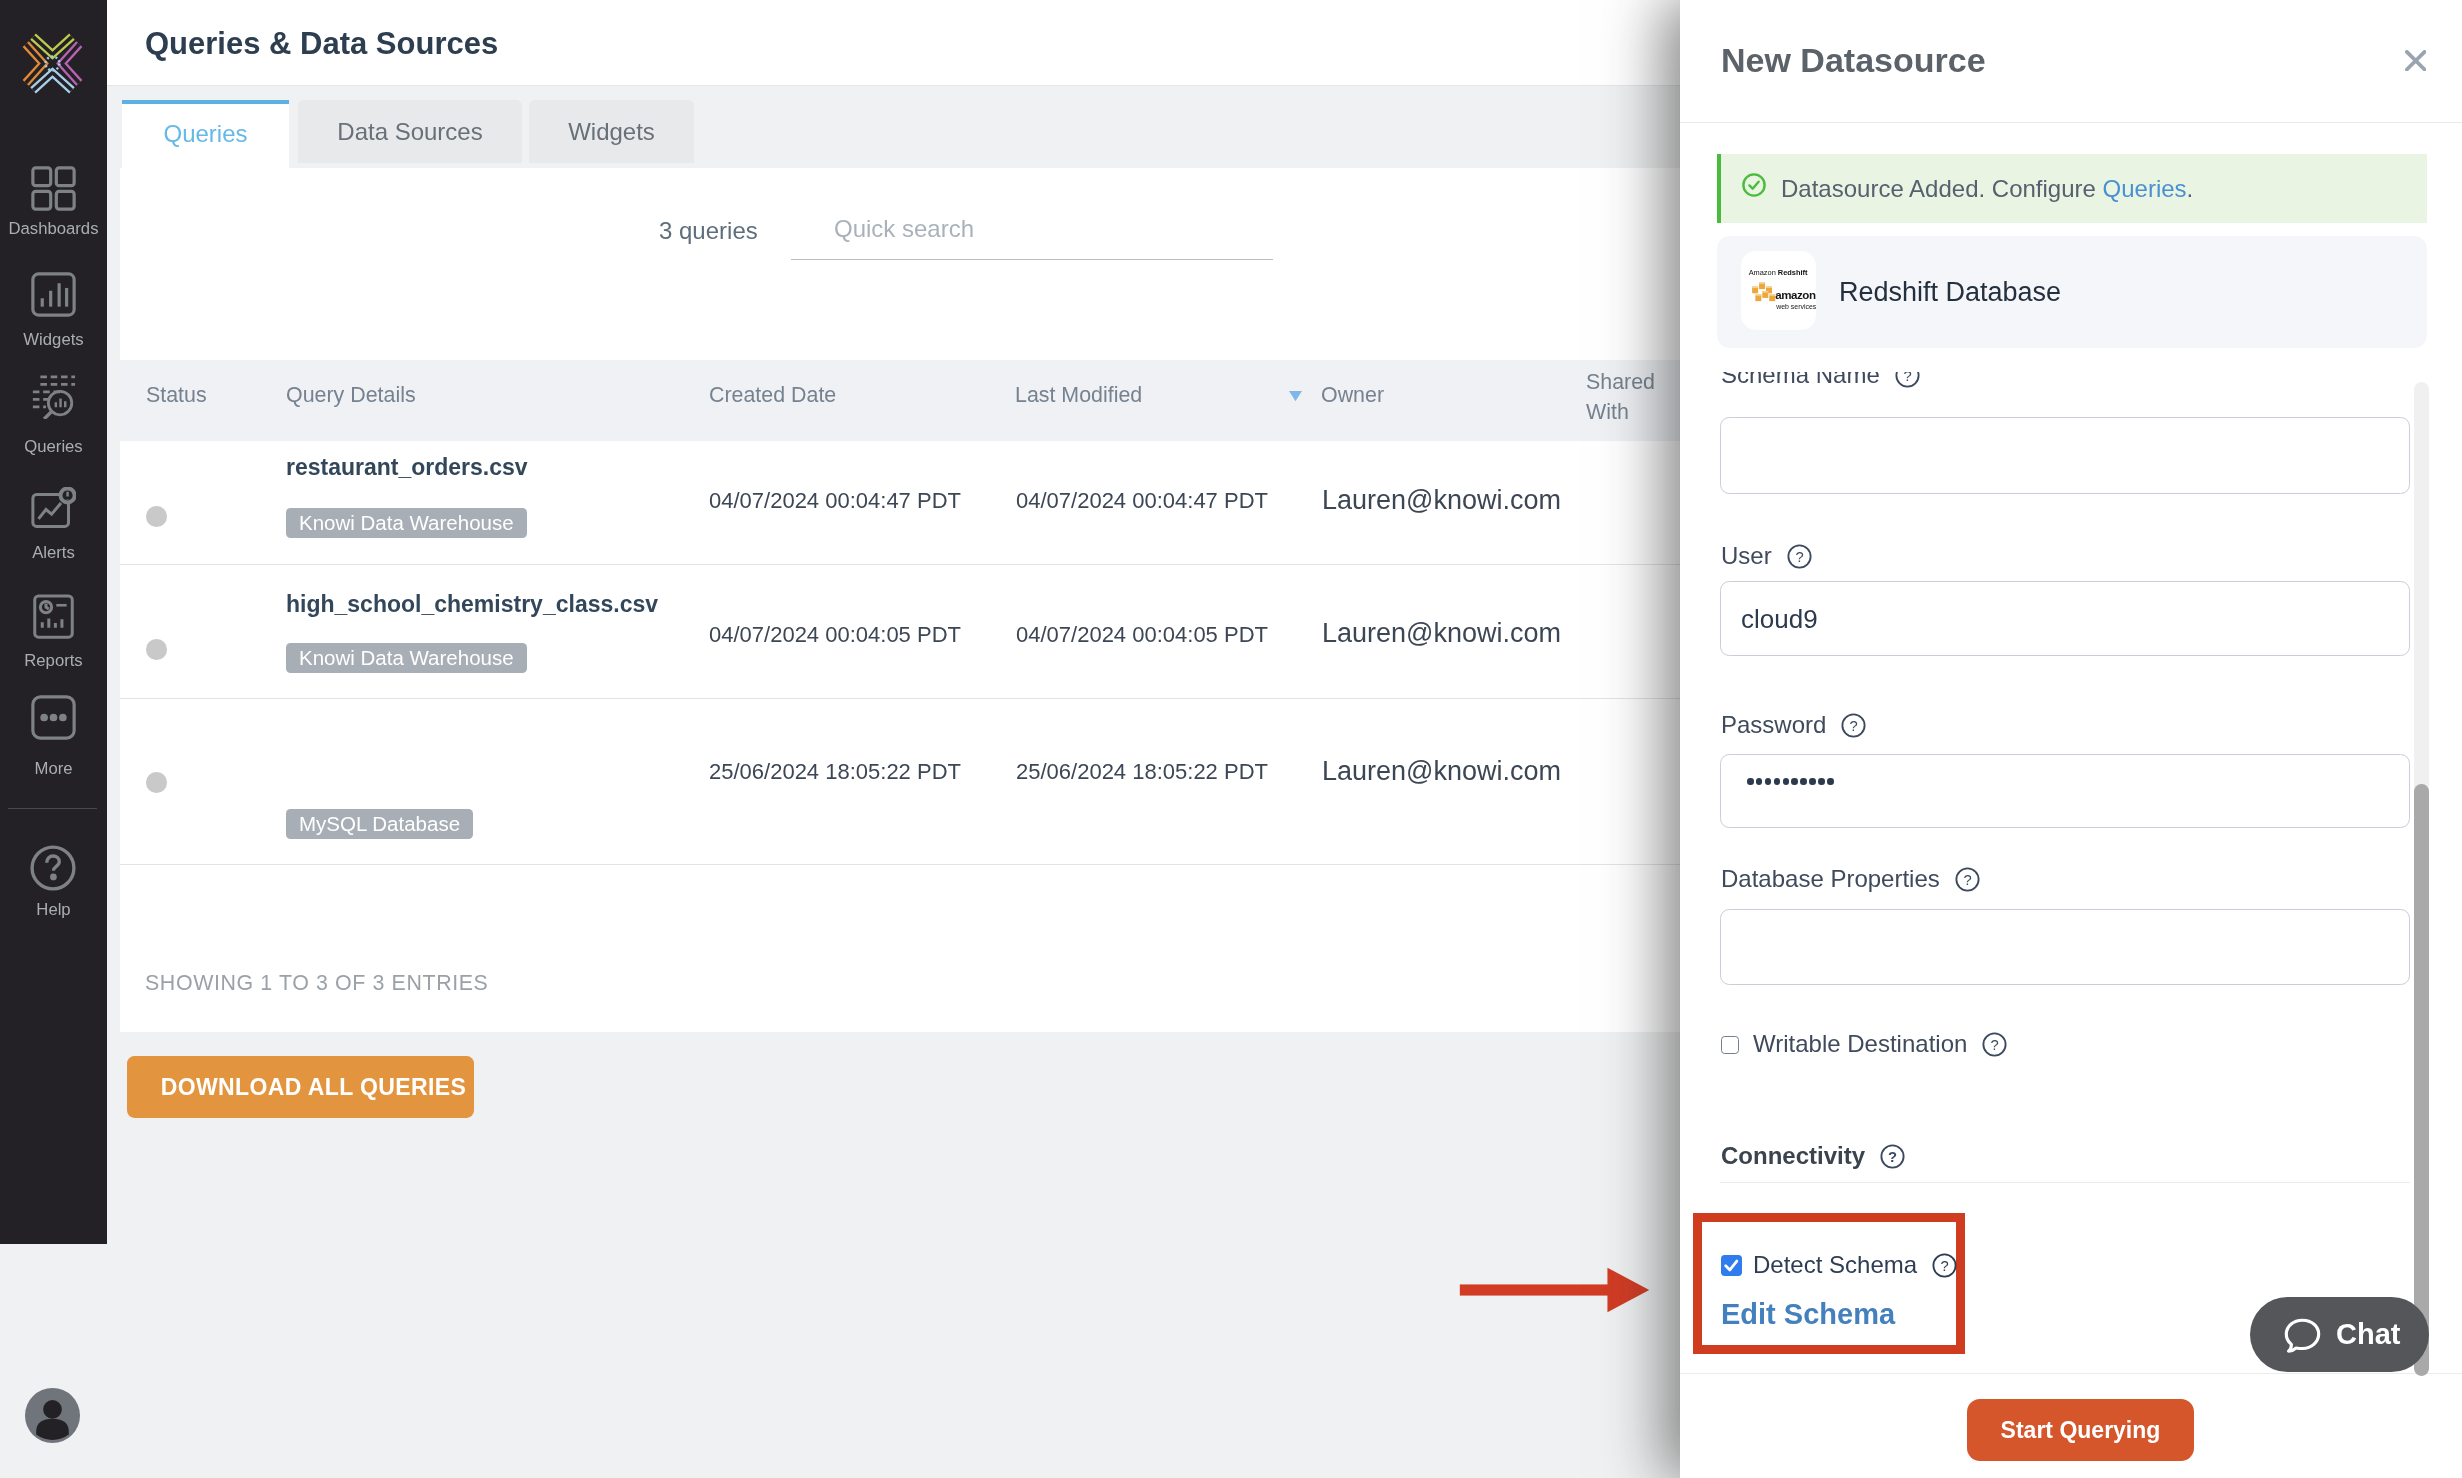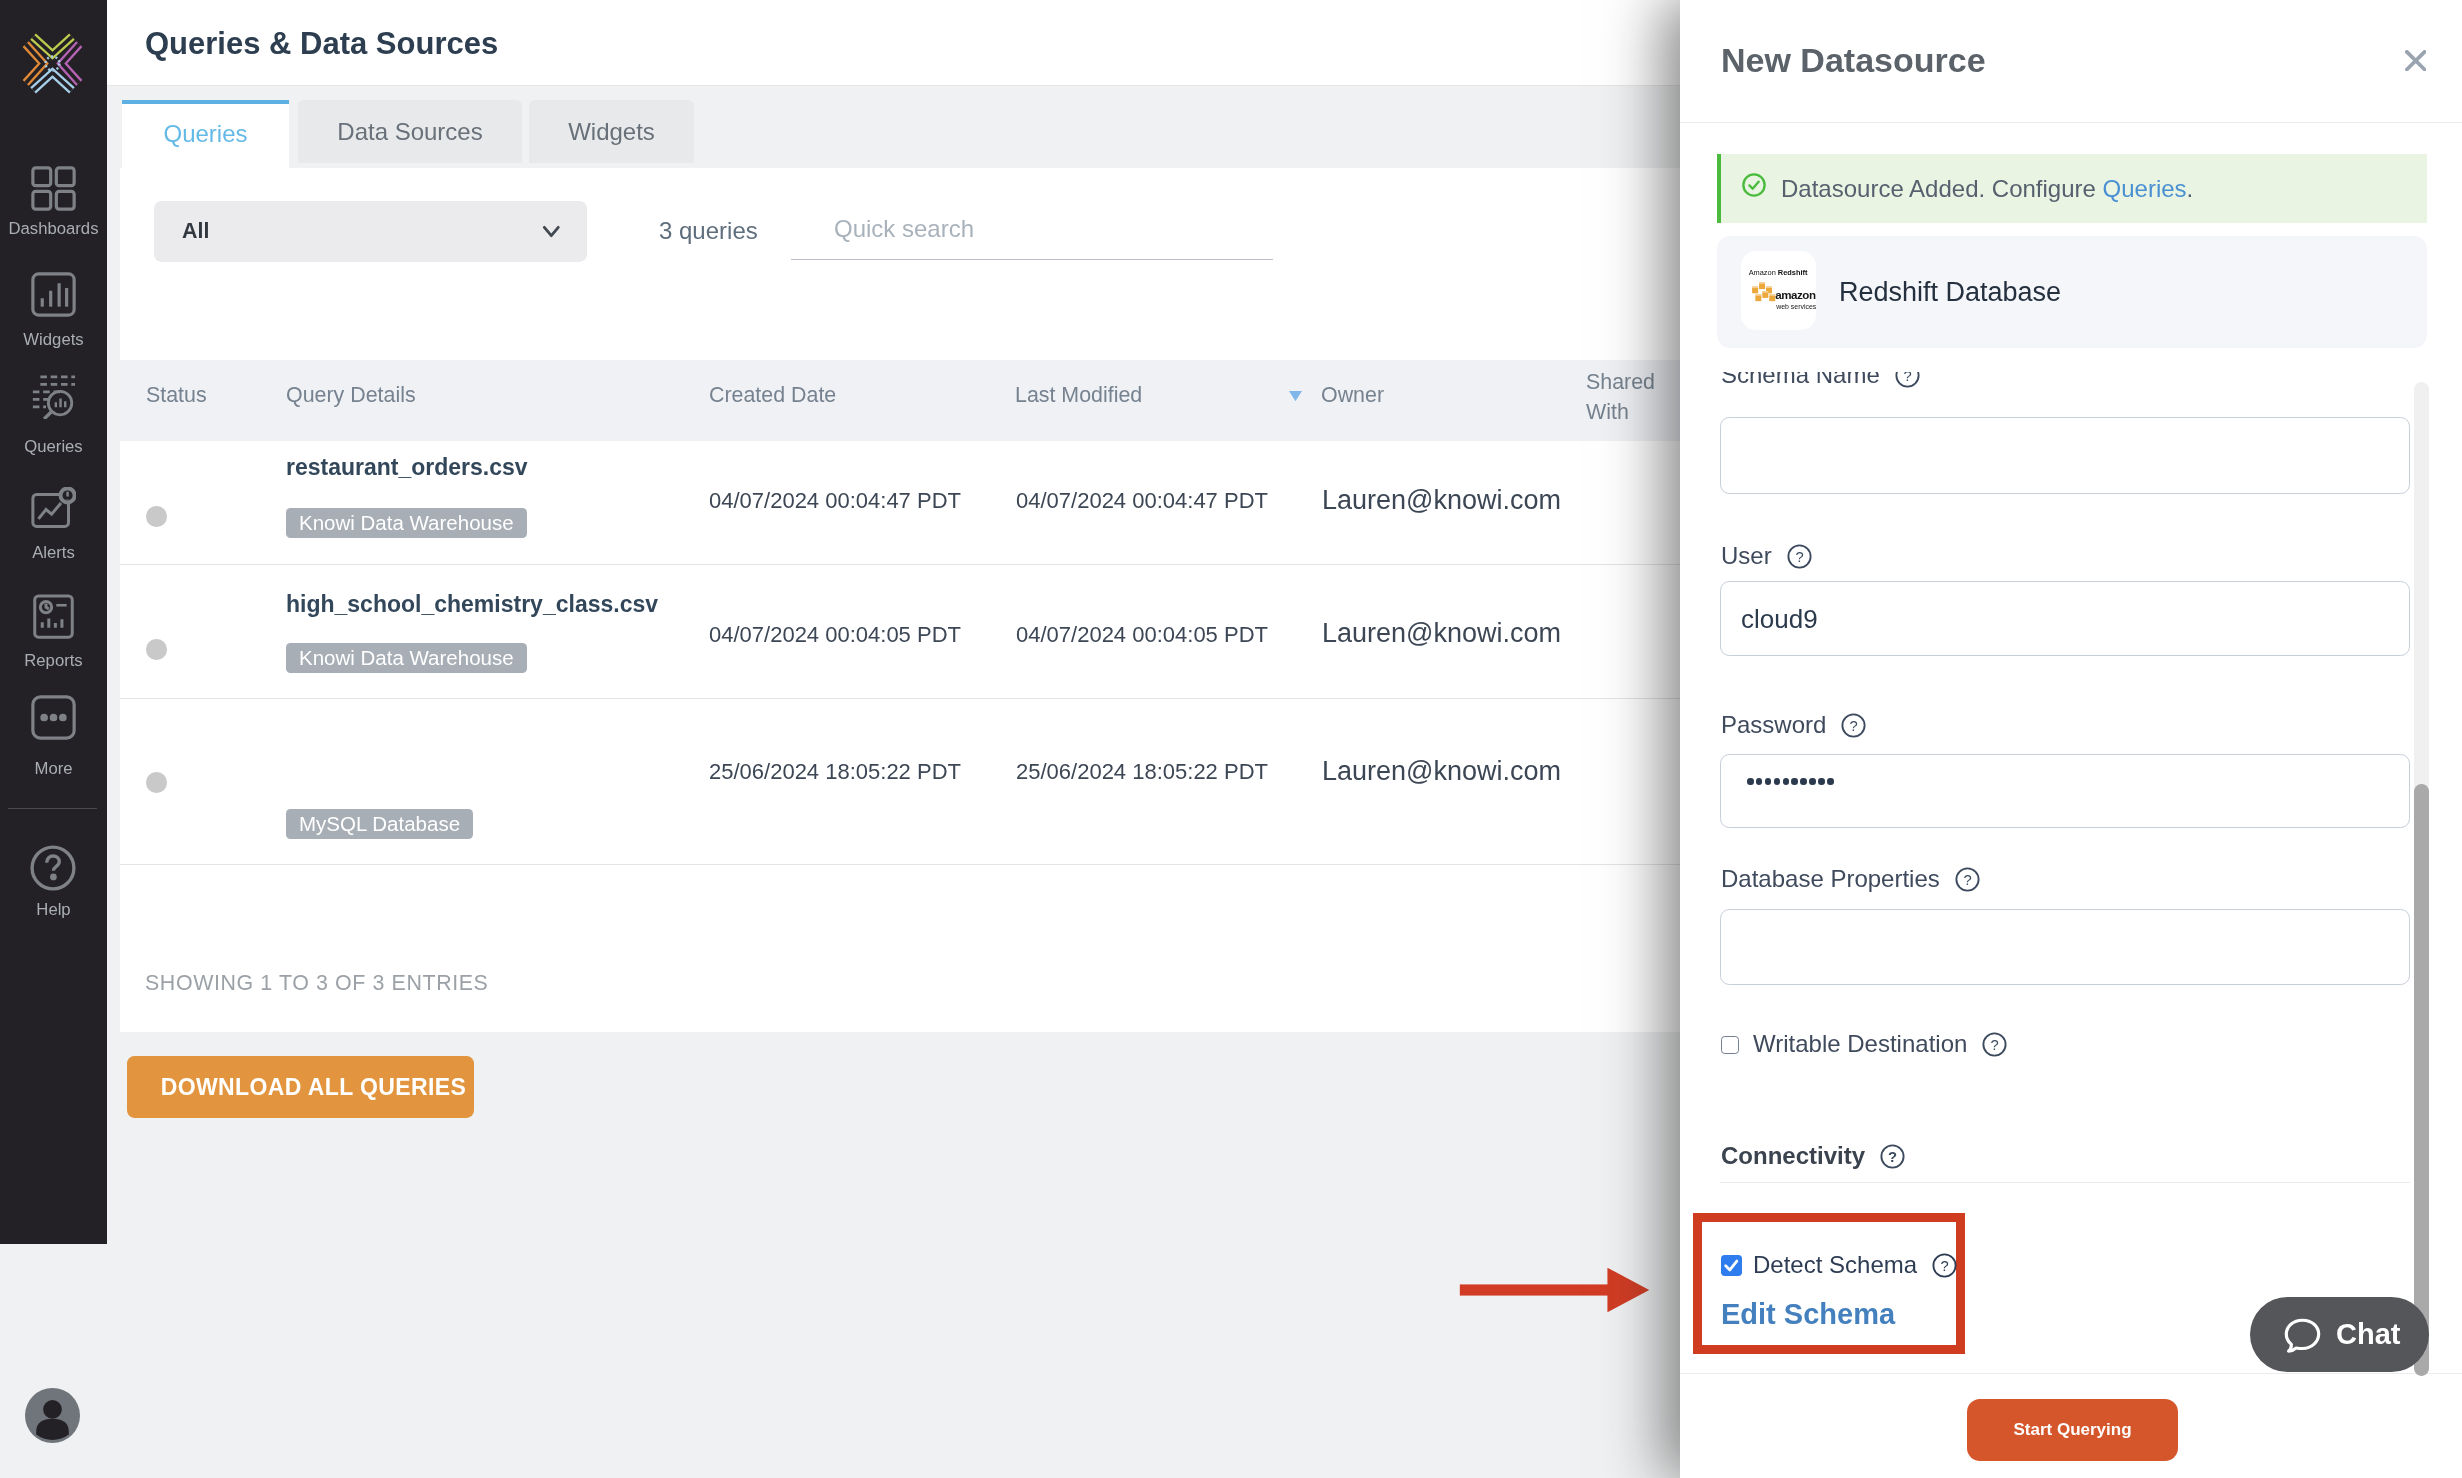--- a/index.html
+++ b/index.html
@@ -54,21 +54,21 @@
   .rslogo { position:absolute; left:24px; top:15px; width:75px; height:79px; background:#ffffff; border-radius:15px; }
   .rsname { position:absolute; left:122px; top:41px; font-size:27px; color:#25303f; }
 
   .flabel { position:absolute; font-size:24px; color:#3f4a5d; }
   .finput { position:absolute; left:40px; width:690px; background:#ffffff; border:1.9px solid #c8cfd9; border-radius:9.3px; font-size:26px; color:#2c3a4d; }
   .helpico { display:inline-block; vertical-align:-4.6px; margin-left:8.4px; }
   .pdot { width:6.5px; height:6.5px; border-radius:50%; background:#2c3a4d; }
 
   .redbox { position:absolute; left:13px; top:1213px; width:272px; height:141px; border:9.3px solid #cf3c20; }
   .ovl-div2 { position:absolute; left:0; top:1373px; width:782px; height:0.9px; background:#ececec; }
-  .sqbtn { position:absolute; left:287px; top:1399px; width:211px; height:62px; background:#d5562b; border-radius:13px; color:#fff; font-size:17px; font-weight:bold; text-align:center; line-height:62px; }
+  .sqbtn { position:absolute; left:287px; top:1399px; width:227px; height:62px; background:#d5562b; border-radius:13px; color:#fff; font-size:23px; font-weight:bold; text-align:center; line-height:62px; }
   .chat { position:absolute; left:570px; top:1297px; width:179px; height:75px; background:#55565a; border-radius:38px; color:#fff; font-size:29px; font-weight:bold; }
   .sbtrack { position:absolute; left:734px; top:382px; width:15px; height:994px; background:#f0f0f0; border-radius:7.4px; }
   .sbthumb { position:absolute; left:734px; top:784px; width:15px; height:592px; background:#a9a9a9; border-radius:7.4px; }
 
   .scrollwrap { position:absolute; left:0px; top:372px; width:763px; height:1001px; overflow:hidden; }
 </style>
 </head>
 <body>
 
 <div class="sidebar">
@@ -174,26 +174,20 @@
 
 <div class="header">
     <div class="title">Queries &amp; Data Sources</div>
   </div>
 
 <div class="tab-active">Queries</div>
 <div class="tab" style="left:298px; width:224px;">Data Sources</div>
 <div class="tab" style="left:529px; width:165px;">Widgets</div>
 
 <div class="panel">
-  <div class="allsel">
-    <div class="txt">All</div>
-    <svg style="right:26px; top:24px;" width="18.6" height="14" viewBox="0 0 20 15">
-        <polyline points="2.5,2.5 10,11.5 17.5,2.5" fill="none" stroke="#42484f" stroke-width="3" stroke-linecap="round" stroke-linejoin="round"></polyline>
-      </svg>
-  </div>
   <div class="nqueries">3 queries</div>
   <div class="qsearch">
       <span>Quick search</span>
     </div>
 
   <div class="thead">
     <span class="abs" style="left:26px; top:23px;">Status</span>
     <span class="abs" style="left:166px; top:23px;">Query Details</span>
     <span class="abs" style="left:589px; top:23px;">Created Date</span>
     <span class="abs" style="left:895px; top:23px;">Last Modified</span>

